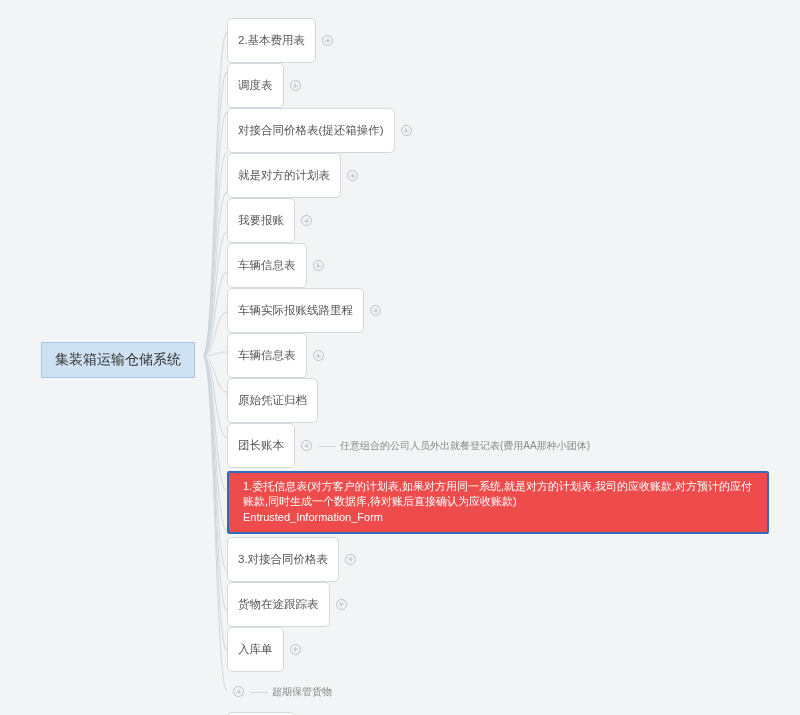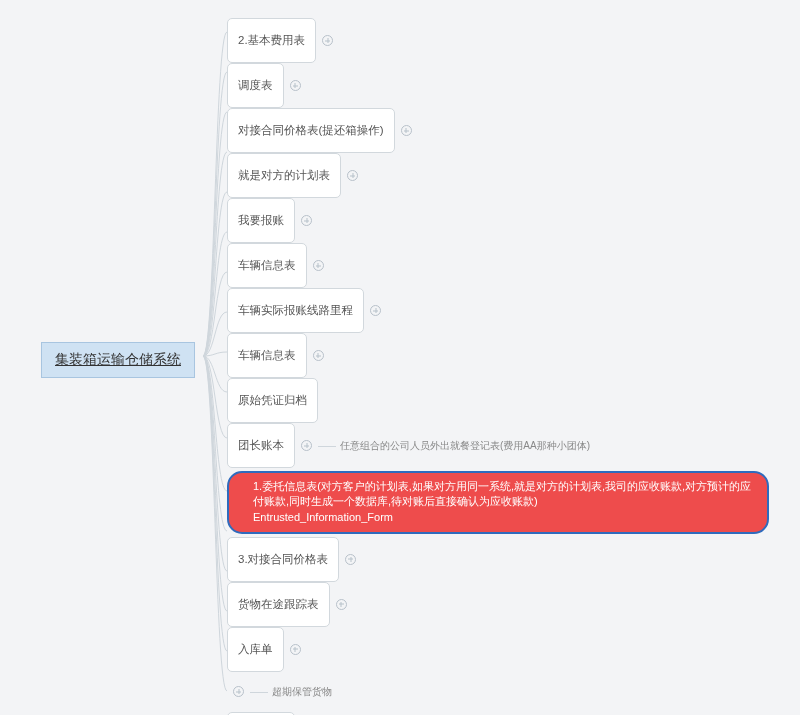--- a/index.html
+++ b/index.html
@@ -20,21 +20,20 @@
     .root-node {
       position: absolute;
       left: 41px;
       top: 342px;
       background: #cfe2f3;
       border: 1px solid #a8c5e0;
       border-radius: 0;
       padding: 8px 13px;
       font-size: 14px;
       color: #333;
-      text-decoration: underline;
     }
     .nodes-area {
       position: absolute;
       left: 227px;
       top: 18px;
       width: 560px;
     }
     .row {
       display: flex;
       align-items: center;
@@ -93,22 +92,22 @@
       width: 18px;
       height: 1px;
       background: #cfd6dc;
     }
     .highlighted-row {
       margin: 3px 0;
     }
     .highlighted {
       background: #ee4c4c;
       border: 2px solid #2f6bbd;
-      border-radius: 15px;
-      padding: 6px 10px 7px 24px;
+      border-radius: 2px;
+      padding: 6px 10px 7px 14px;
       color: #fff;
       font-size: 11px;
       width: 542px;
       line-height: 1.35;
       word-break: break-all;
     }
     .sub-en {
       display: block;
       margin-top: 1px;
     }

